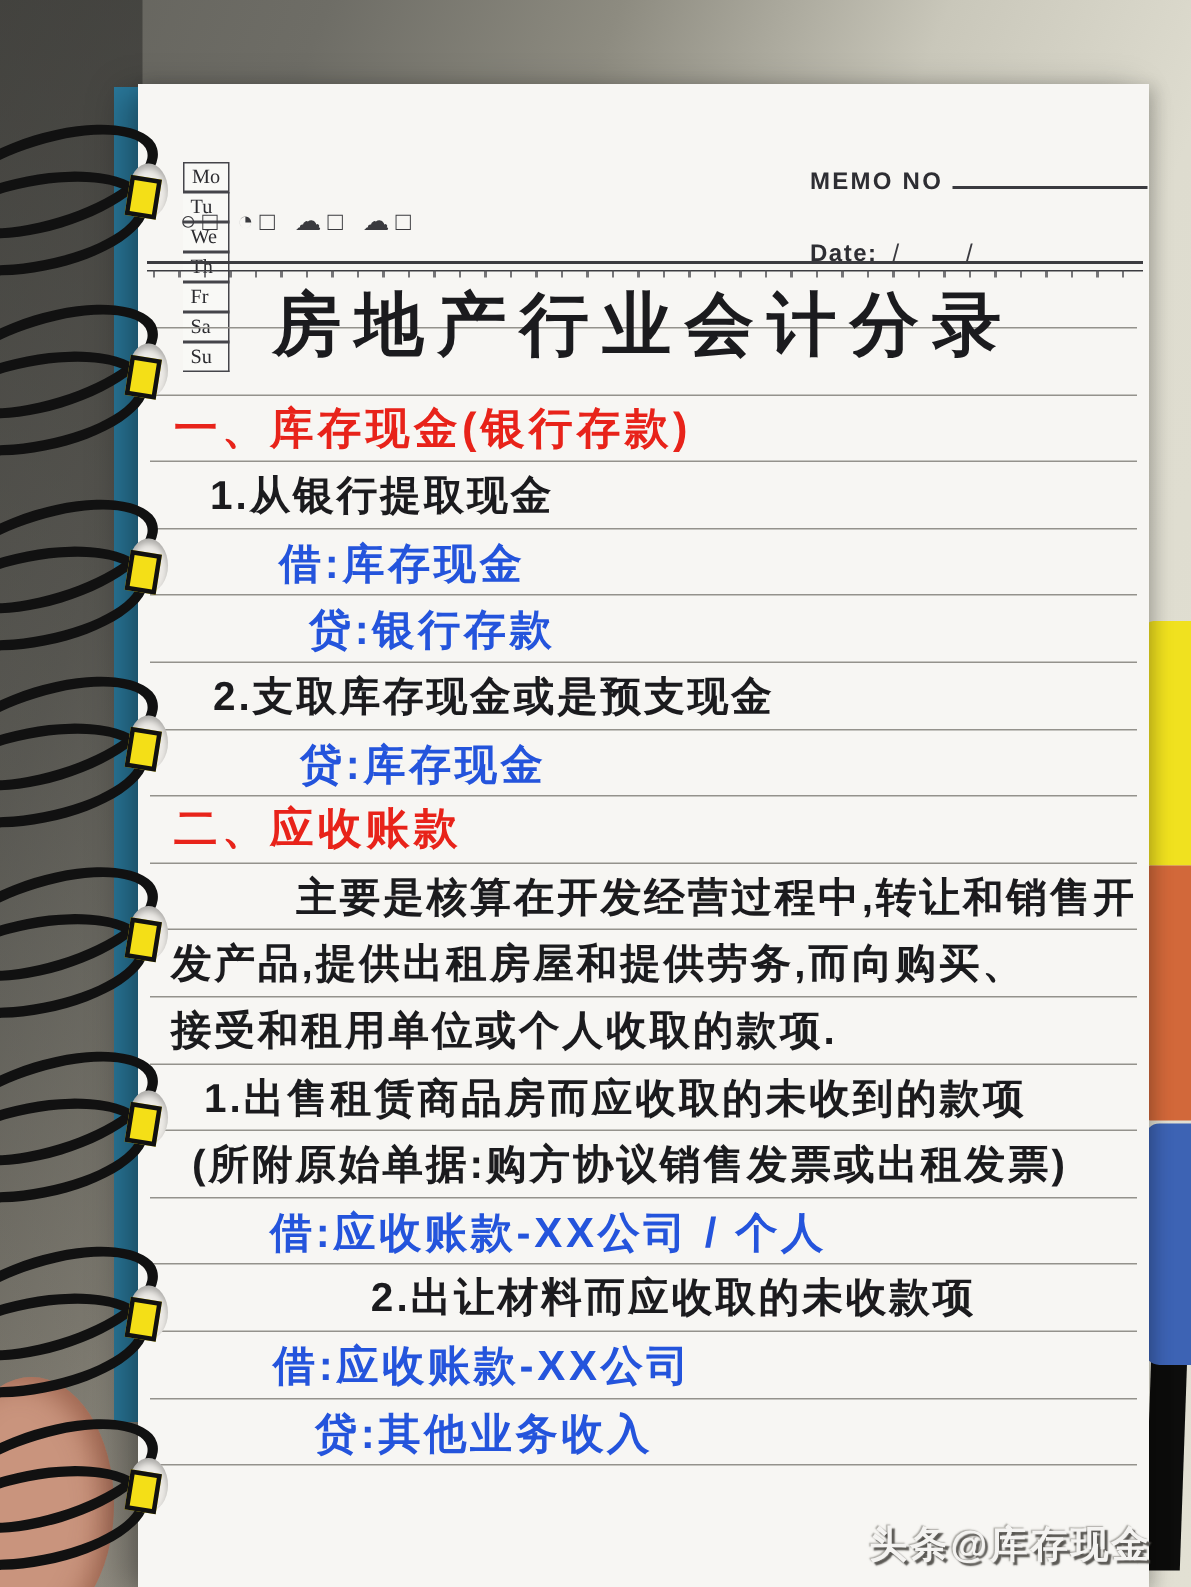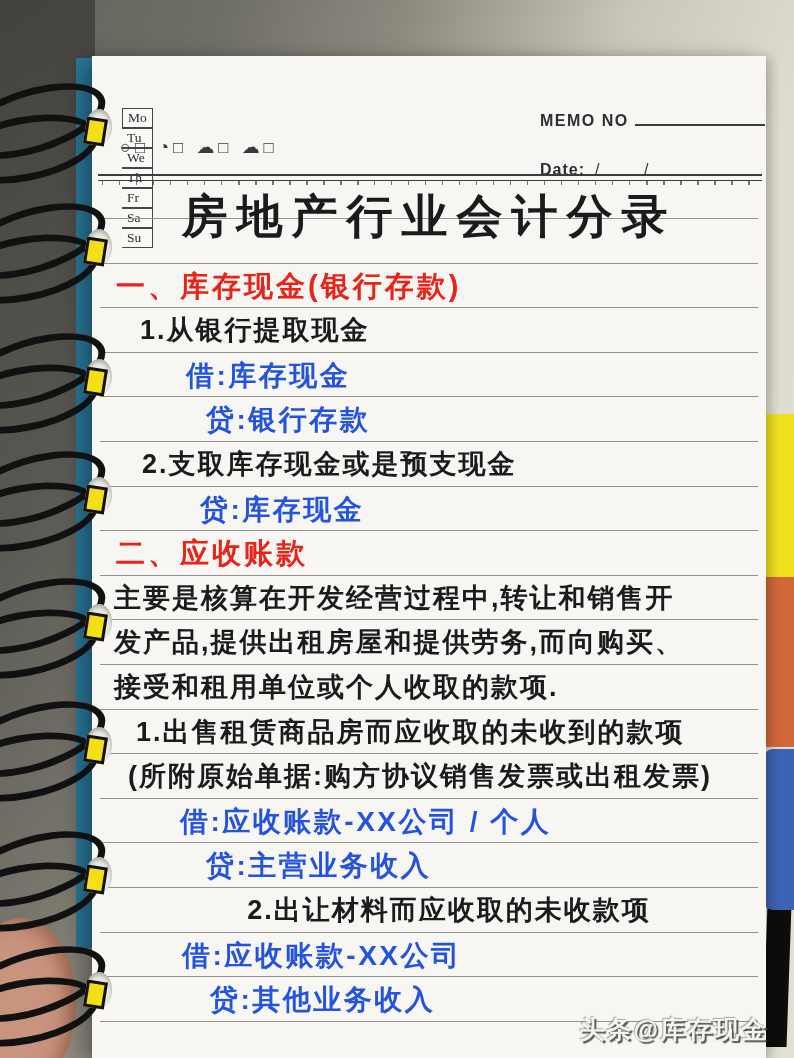--- a/index.html
+++ b/index.html
@@ -126,27 +126,26 @@
 
   <div class="note-rows">
     <div class="spacer-row"></div>
   <div class="note-row ink-red" style="padding-left: 16px;">一、库存现金(银行存款)</div>
       <div class="note-row ink-black" style="padding-left: 40px;">1.从银行提取现金</div>
       <div class="note-row ink-blue" style="padding-left: 86px;">借:库存现金</div>
       <div class="note-row ink-blue" style="padding-left: 106px;">贷:银行存款</div>
       <div class="note-row ink-black" style="padding-left: 42px;">2.支取库存现金或是预支现金</div>
       <div class="note-row ink-blue" style="padding-left: 100px;">贷:库存现金</div>
       <div class="note-row ink-red" style="padding-left: 16px;">二、应收账款</div>
-      <div class="note-row ink-black" style="padding-left: 14px;">主要是核算在开发经营过程中,转让和销售开</div>
+      <div class="note-row ink-black" style="padding-left: 14px; text-align: right;">主要是核算在开发经营过程中,转让和销售开</div>
       <div class="note-row ink-black" style="padding-left: 14px;">发产品,提供出租房屋和提供劳务,而向购买、</div>
       <div class="note-row ink-black" style="padding-left: 14px;">接受和租用单位或个人收取的款项.</div>
       <div class="note-row ink-black" style="padding-left: 36px;">1.出售租赁商品房而应收取的未收到的款项</div>
       <div class="note-row ink-black" style="padding-left: 28px;">(所附原始单据:购方协议销售发票或出租发票)</div>
       <div class="note-row ink-blue" style="padding-left: 80px;">借:应收账款-XX公司 / 个人</div>
-      <div class="note-row ink-blue" style="padding-left: 106px;">贷:主营业务收入</div>
       <div class="note-row ink-black" style="padding-left: 40px; text-align: center;">2.出让材料而应收取的未收款项</div>
       <div class="note-row ink-blue" style="padding-left: 82px;">借:应收账款-XX公司</div>
       <div class="note-row ink-blue" style="padding-left: 110px;">贷:其他业务收入</div>
     </div>
 </div>
 
 <div class="coil" style="top:85px">
     <span class="loop l1"></span>
     <span class="loop l2"></span>
     <span class="hole"></span>

